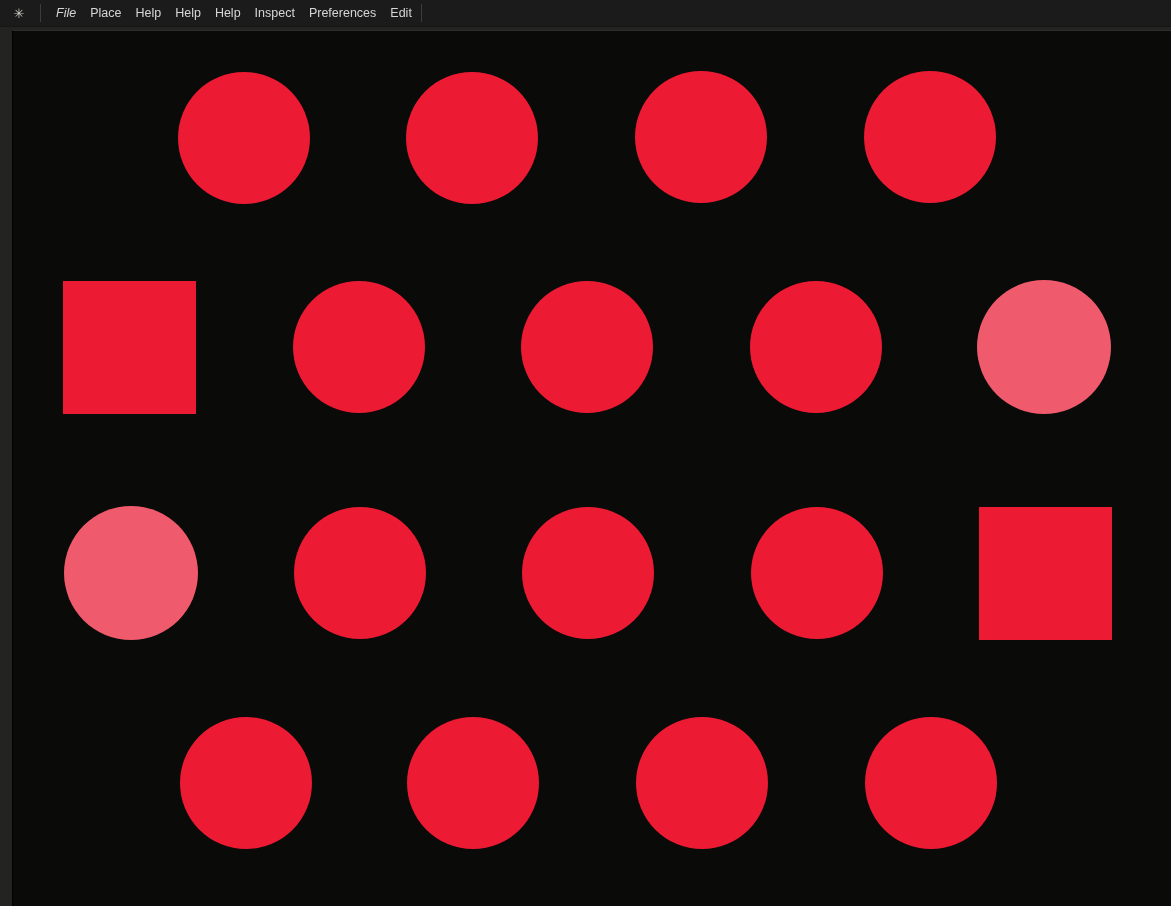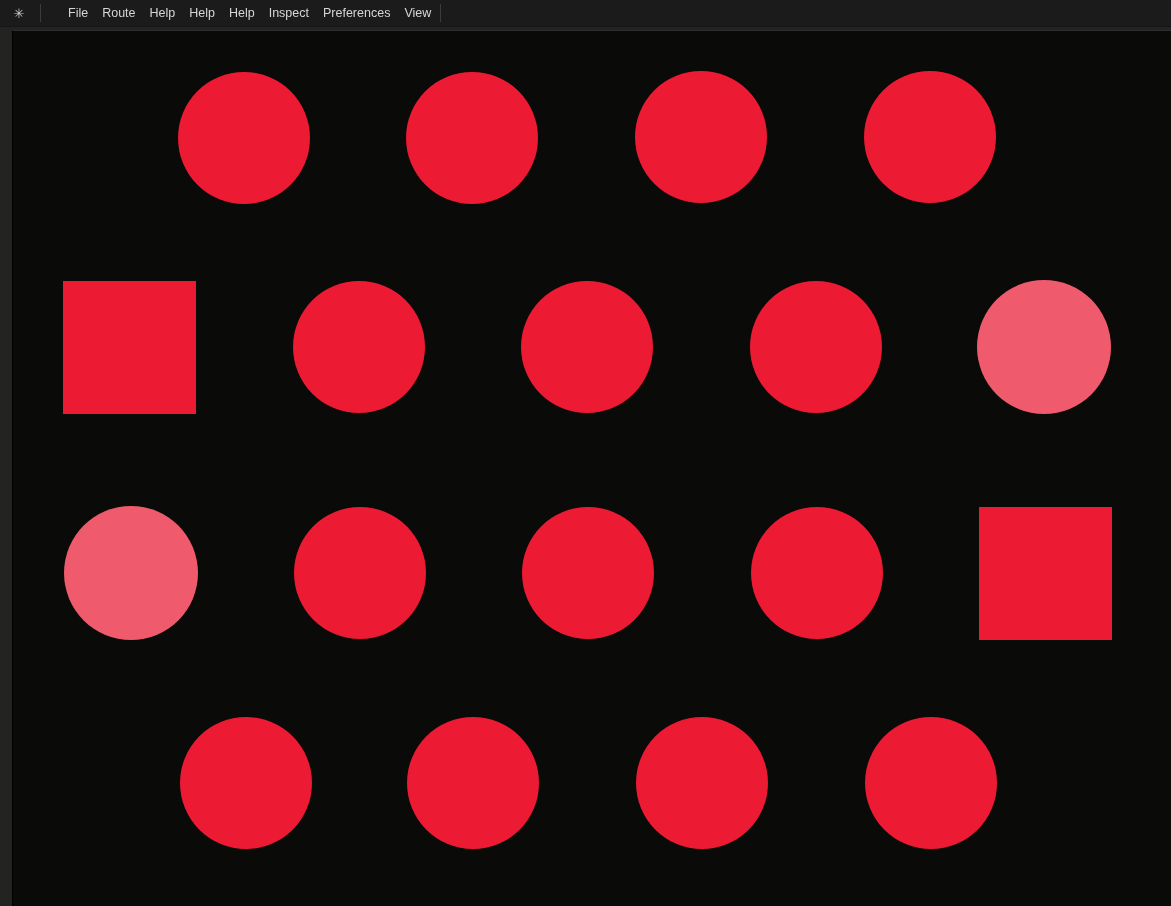--- a/index.html
+++ b/index.html
@@ -39,21 +39,21 @@
     width: 1px;
     height: 18px;
     background: #3c3c3c;
     margin: 0 2px;
   }
   .menu-item {
     padding: 5px 7px;
     cursor: default;
     white-space: nowrap;
   }
-  .menubar .first { margin-left: 18px; }
+  .menubar .first { margin-left: 6px; font-style: italic; }
 
   
   .canvas {
     position: absolute;
     left: 12px;
     top: 30px;
     right: 0;
     bottom: 0;
     background: #0a0a08;
     border-top: 1px solid #2f2f2d;
@@ -64,27 +64,27 @@
   }
   .shape.circle { border-radius: 50%; }
 </style>
 </head>
 <body>
 
 <div class="menubar">
   <span class="app-icon">✳</span>
   <span class="menu-sep"></span>
   <span class="menu-item first">File</span>
-  <span class="menu-item">Route</span>
+  <span class="menu-item">Place</span>
   <span class="menu-item">Help</span>
   <span class="menu-item">Help</span>
   <span class="menu-item">Help</span>
   <span class="menu-item">Inspect</span>
   <span class="menu-item">Preferences</span>
-  <span class="menu-item">View</span>
+  <span class="menu-item">Edit</span>
   <span class="menu-sep"></span>
 </div>
 
 <div class="canvas">
     <div class="shape circle" style="width: 132px; height: 132px; left: 165px; top: 41px; background: rgb(236, 27, 51);"></div>
     <div class="shape circle" style="width: 132px; height: 132px; left: 393px; top: 41px; background: rgb(236, 27, 51);"></div>
     <div class="shape circle" style="width: 132px; height: 132px; left: 622px; top: 40px; background: rgb(236, 27, 51);"></div>
     <div class="shape circle" style="width: 132px; height: 132px; left: 851px; top: 40px; background: rgb(236, 27, 51);"></div>
     <div class="shape square" style="width: 133px; height: 133px; left: 49.5px; top: 249.5px; background: rgb(236, 27, 51);"></div>
     <div class="shape circle" style="width: 132px; height: 132px; left: 280px; top: 250px; background: rgb(236, 27, 51);"></div>

